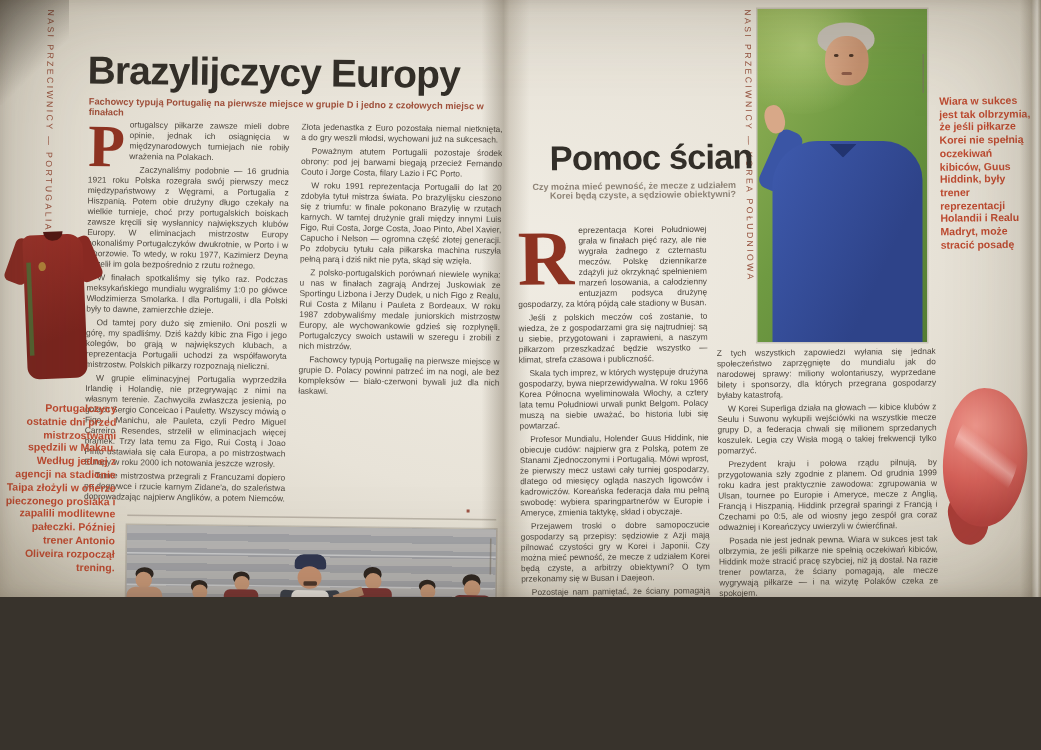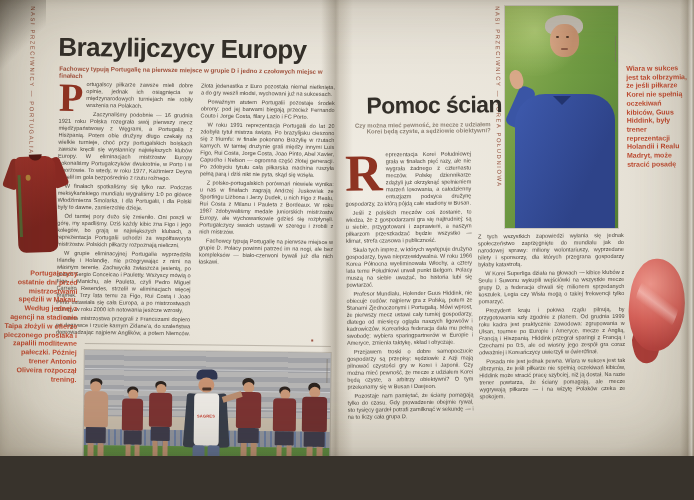--- a/index.html
+++ b/index.html
@@ -1,17 +1,17 @@
 <!DOCTYPE html>
 <html><head>
 <meta charset="utf-8">
 <style>
   html,body{margin:0;padding:0;background:#38332c;}
   *{box-sizing:border-box;}
-  .stage{position:relative;width:694px;height:456px;overflow:hidden;
+  .stage{position:relative;width:694px;height:398px;overflow:hidden;
          font-family:"Liberation Sans",sans-serif;background:#38332c;}
   .paper{position:absolute;inset:0;
          background:radial-gradient(ellipse at 52% 42%,#f0ece3 0%,#e8e3d8 50%,#d8d2c4 85%,#bfb7a6 100%);}
   .corner-tl{position:absolute;left:0;top:0;width:46px;height:70px;
          background:linear-gradient(135deg,rgba(25,20,14,.55),rgba(25,20,14,0) 62%);}
   .vignette{position:absolute;inset:0;pointer-events:none;
          box-shadow:inset 0 0 70px rgba(70,58,40,.28), inset 0 0 10px rgba(70,58,40,.18);}
   .gutter{position:absolute;left:321px;top:0;width:32px;height:100%;
          background:linear-gradient(90deg,rgba(0,0,0,0),rgba(92,80,60,.34) 46%,rgba(118,104,82,.22) 58%,rgba(0,0,0,0));}
   .edge-r{position:absolute;right:0;top:0;width:14px;height:100%;

